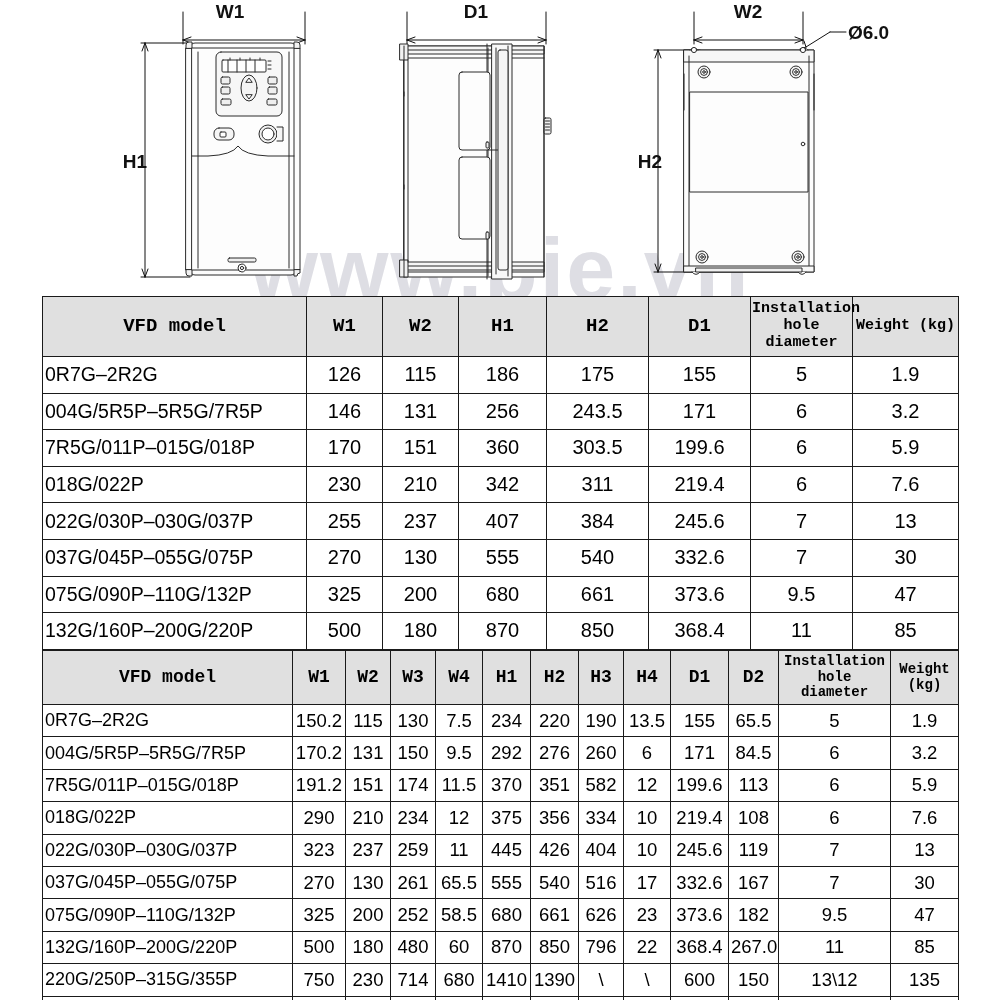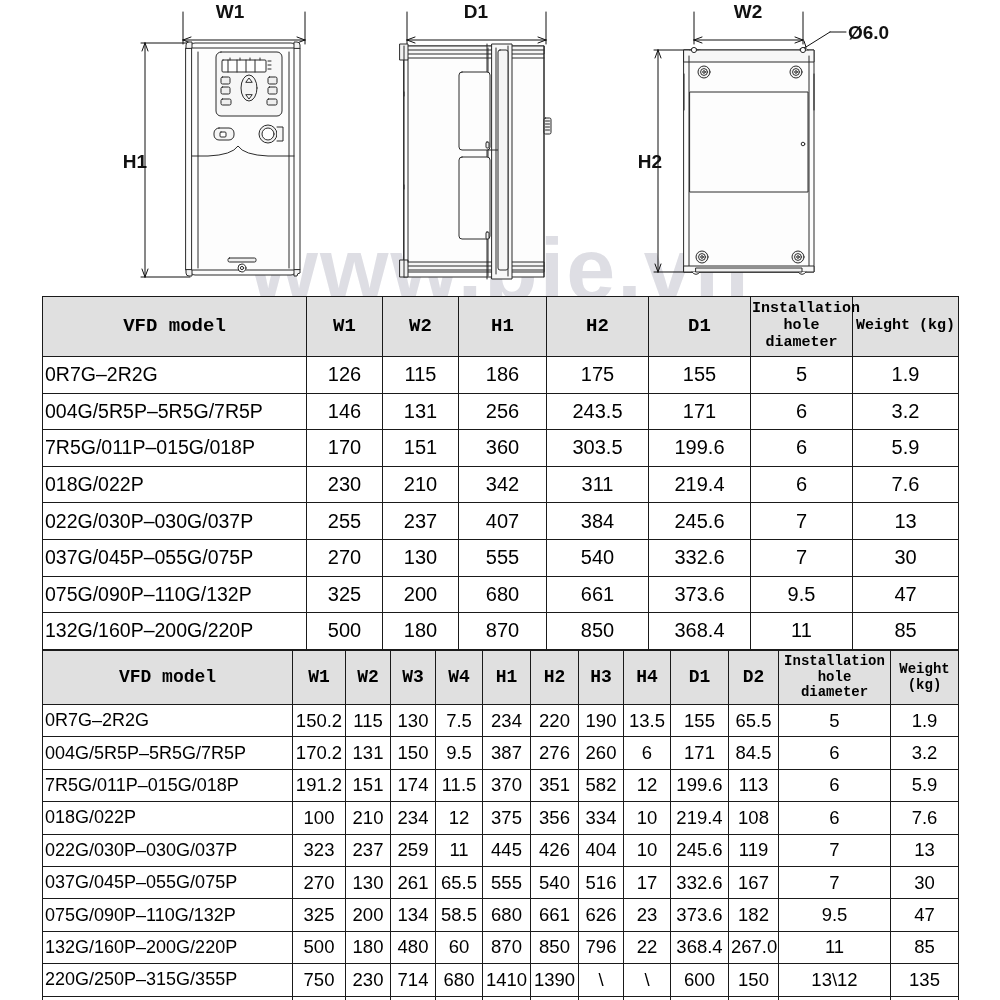--- a/index.html
+++ b/index.html
@@ -478,21 +478,21 @@
             <td class="num">65.5</td>
             <td class="num">5</td>
             <td class="num">1.9</td>
           </tr>
           <tr>
             <td class="model">004G/5R5P–5R5G/7R5P</td>
             <td class="num">170.2</td>
             <td class="num">131</td>
             <td class="num">150</td>
             <td class="num">9.5</td>
-            <td class="num">387</td>
+            <td class="num">292</td>
             <td class="num">276</td>
             <td class="num">260</td>
             <td class="num">6</td>
             <td class="num">171</td>
             <td class="num">84.5</td>
             <td class="num">6</td>
             <td class="num">3.2</td>
           </tr>
           <tr>
             <td class="model">7R5G/011P–015G/018P</td>
@@ -504,21 +504,21 @@
             <td class="num">351</td>
             <td class="num">582</td>
             <td class="num">12</td>
             <td class="num">199.6</td>
             <td class="num">113</td>
             <td class="num">6</td>
             <td class="num">5.9</td>
           </tr>
           <tr>
             <td class="model">018G/022P</td>
-            <td class="num">100</td>
+            <td class="num">290</td>
             <td class="num">210</td>
             <td class="num">234</td>
             <td class="num">12</td>
             <td class="num">375</td>
             <td class="num">356</td>
             <td class="num">334</td>
             <td class="num">10</td>
             <td class="num">219.4</td>
             <td class="num">108</td>
             <td class="num">6</td>
@@ -551,21 +551,21 @@
             <td class="num">17</td>
             <td class="num">332.6</td>
             <td class="num">167</td>
             <td class="num">7</td>
             <td class="num">30</td>
           </tr>
           <tr>
             <td class="model">075G/090P–110G/132P</td>
             <td class="num">325</td>
             <td class="num">200</td>
-            <td class="num">134</td>
+            <td class="num">252</td>
             <td class="num">58.5</td>
             <td class="num">680</td>
             <td class="num">661</td>
             <td class="num">626</td>
             <td class="num">23</td>
             <td class="num">373.6</td>
             <td class="num">182</td>
             <td class="num">9.5</td>
             <td class="num">47</td>
           </tr>

